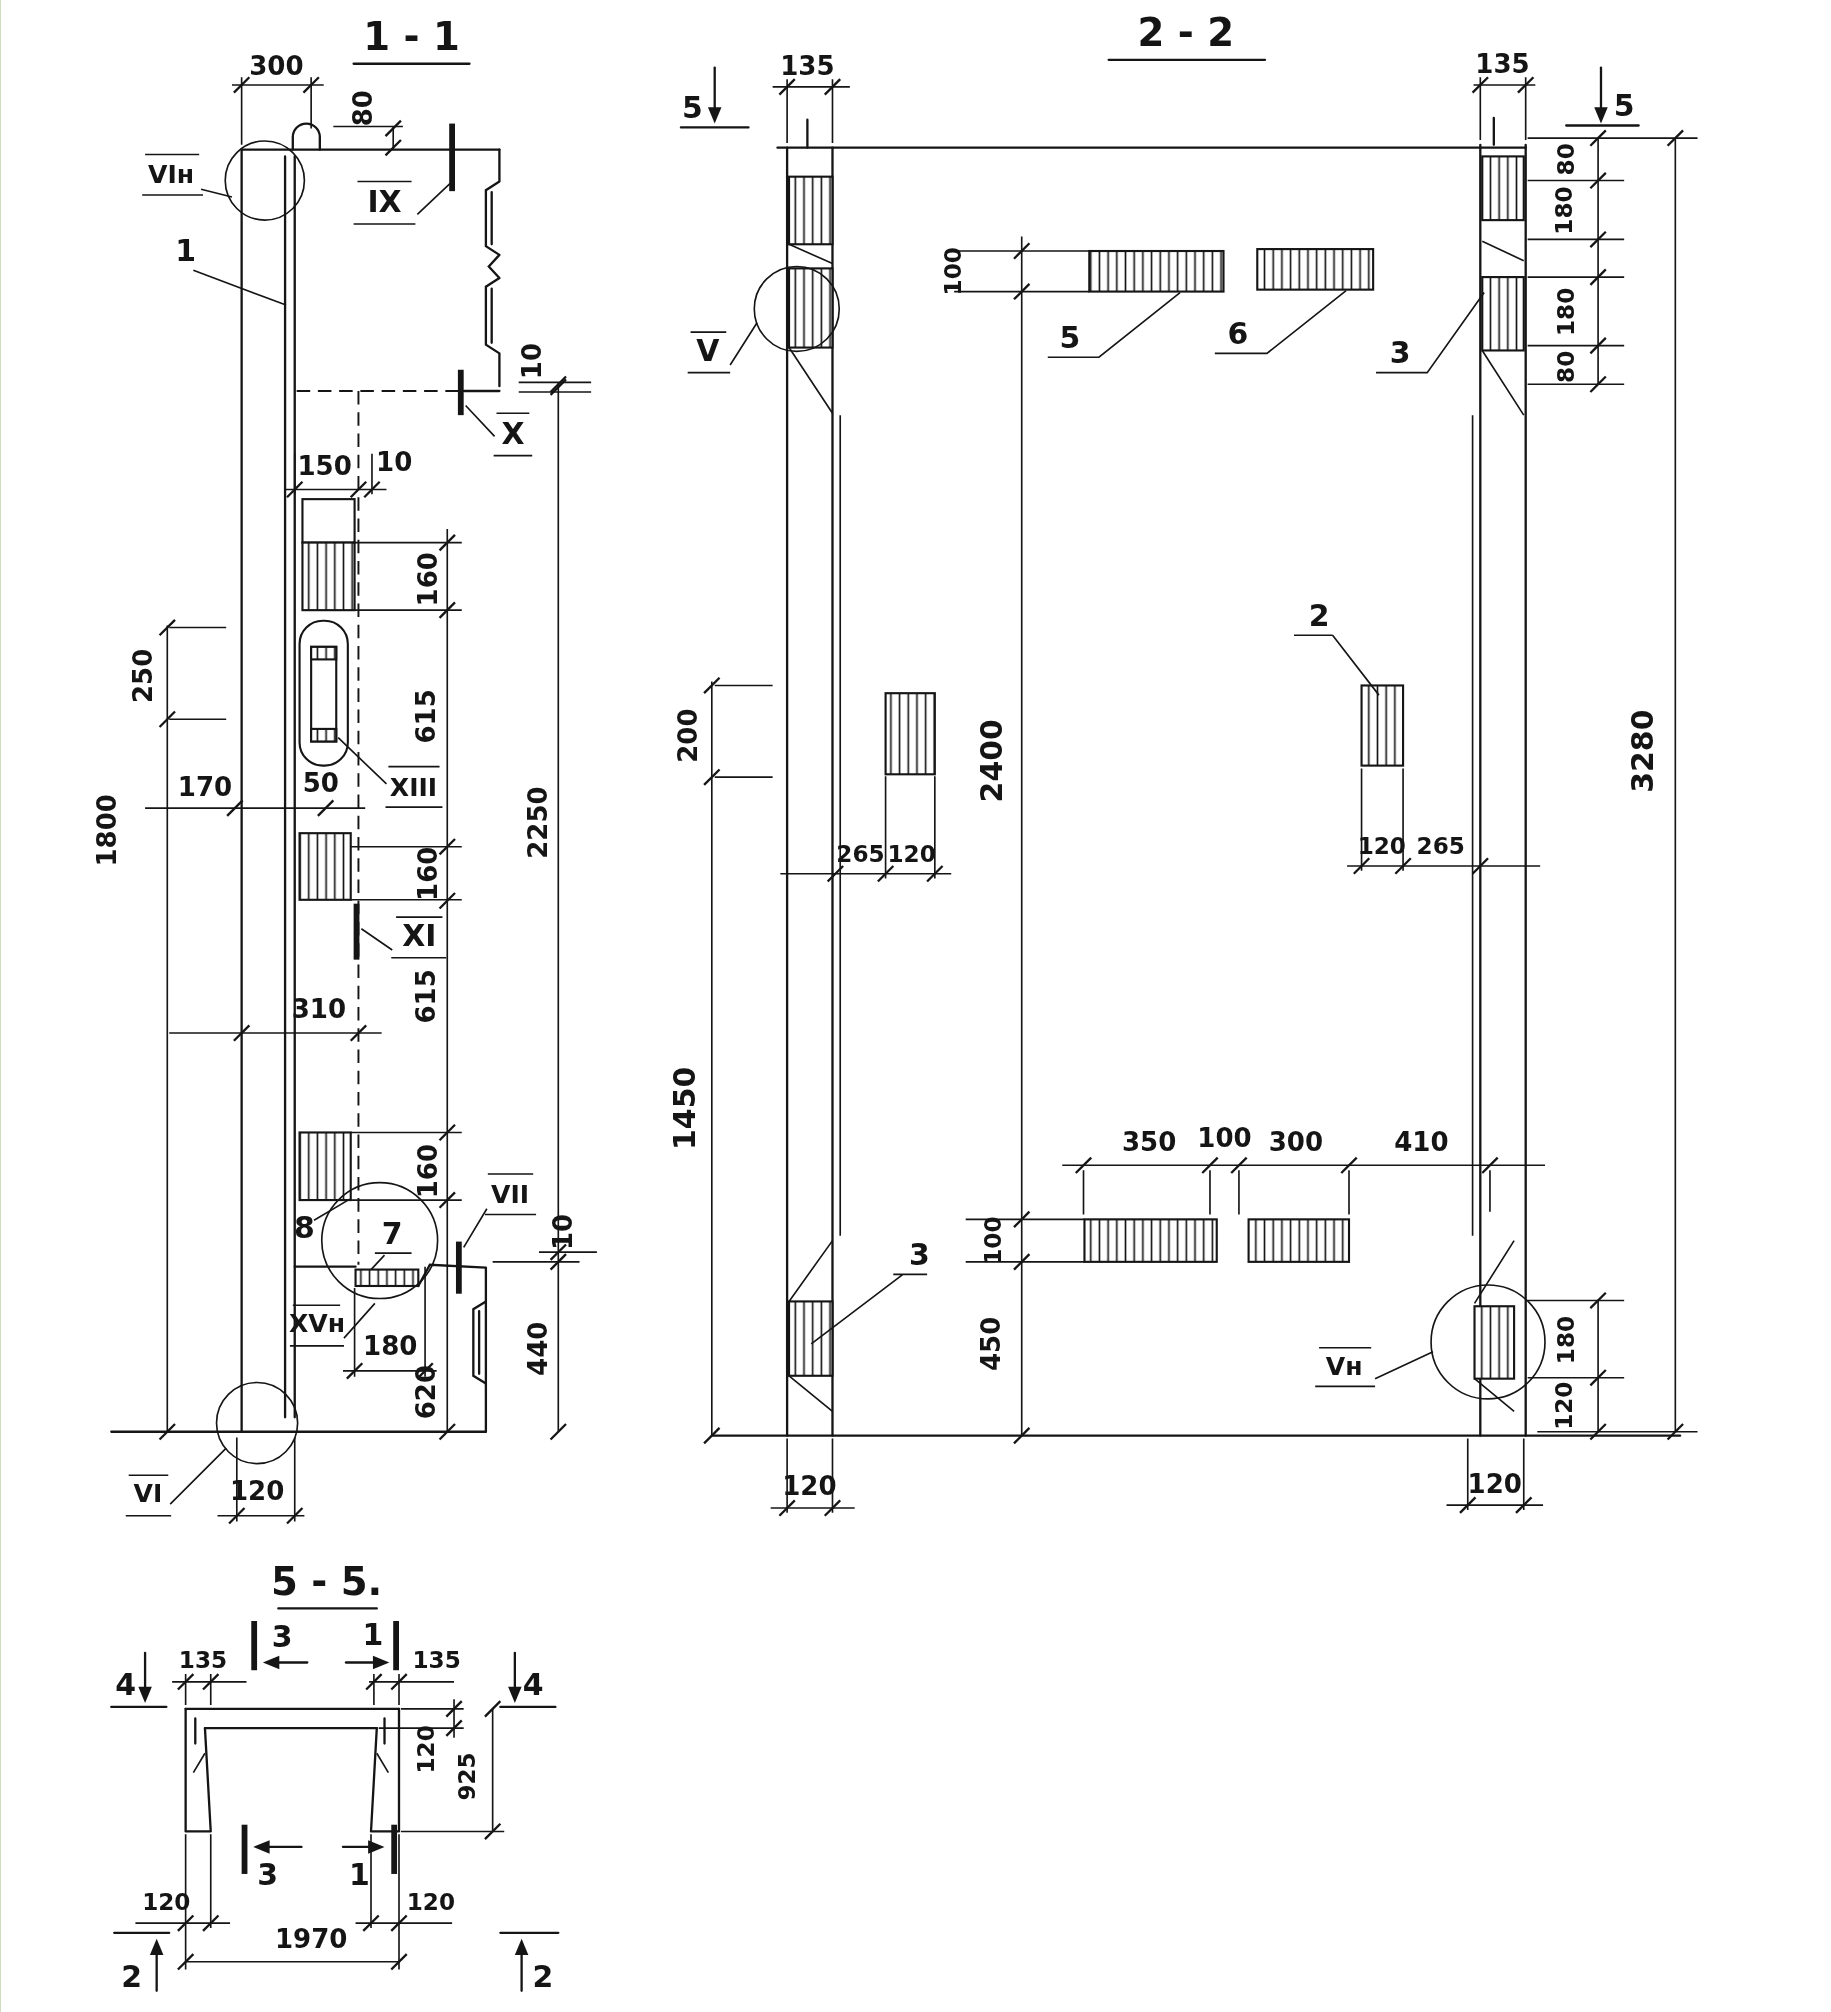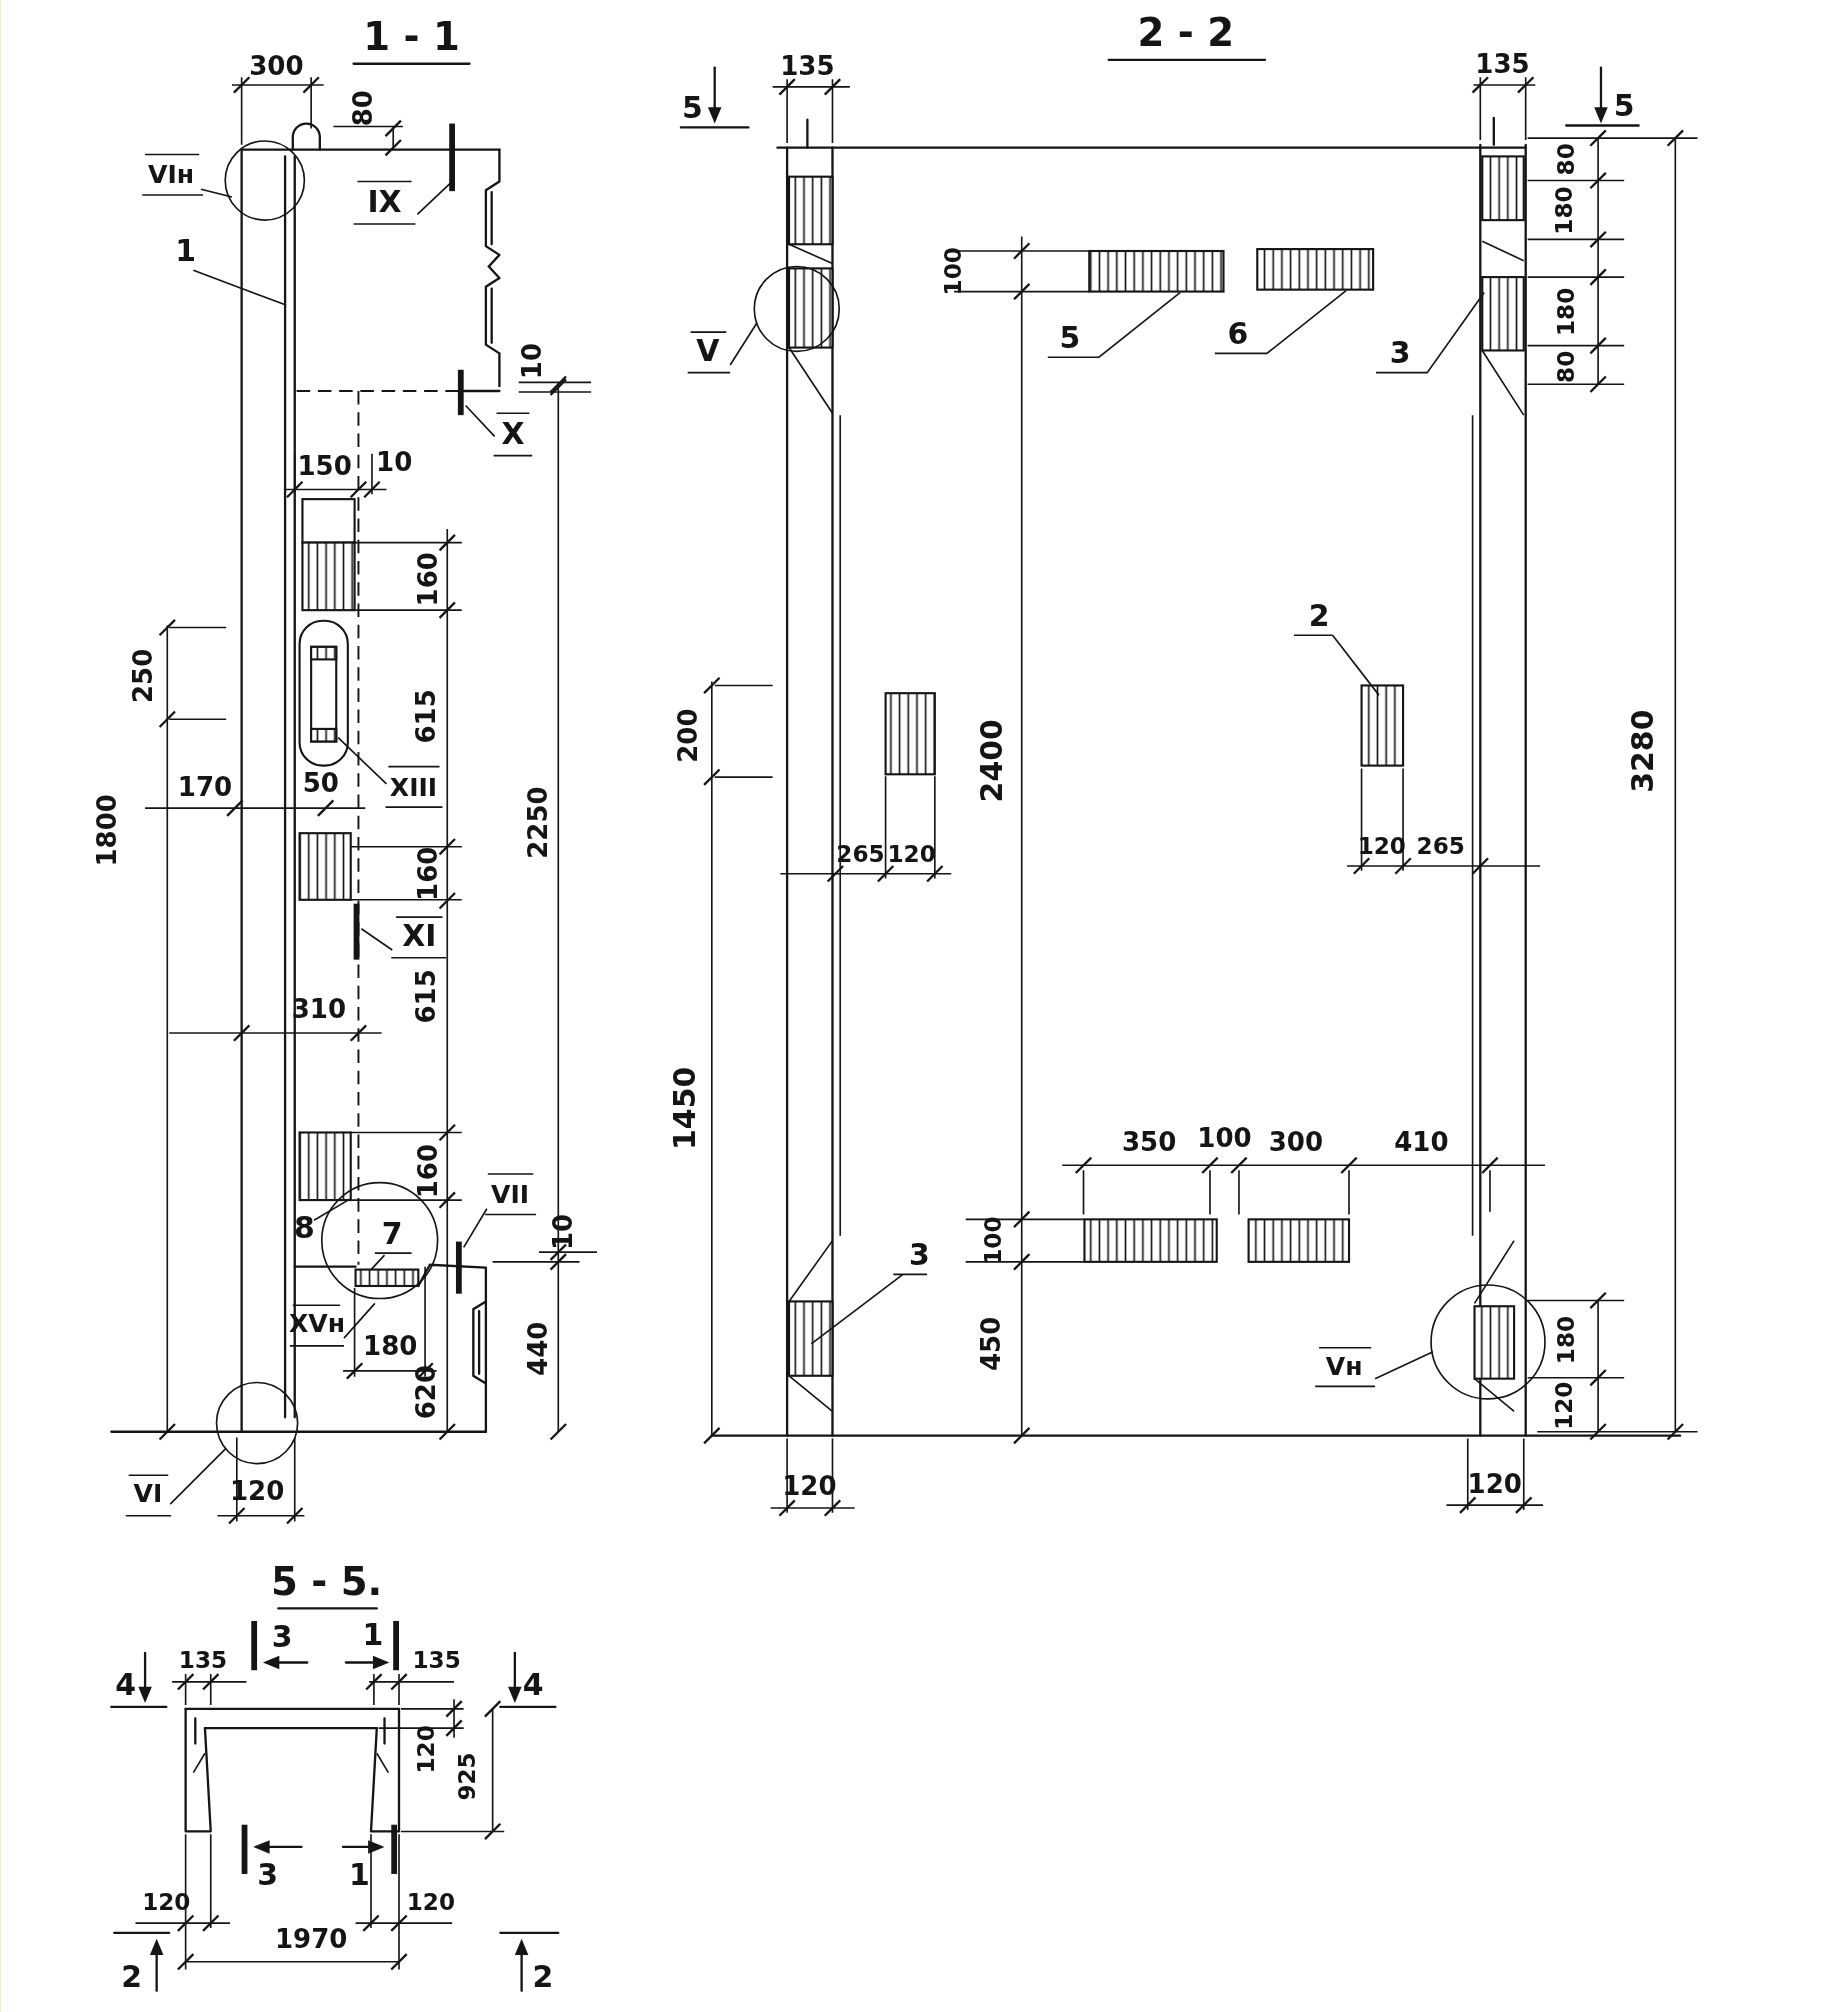--- a/index.html
+++ b/index.html
@@ -1,16 +1,16 @@
 <!DOCTYPE html>
 <html><head>
 <meta charset="utf-8">
 <style>
   html,body{margin:0;padding:0;background:#e8e8e8;}
-  .sheet{width:1468px;height:2012px;background:#eab308;position:relative;}
+  .sheet{width:1468px;height:2012px;background:#4d7c0f;position:relative;}
   svg{display:block}
   svg text{font-family:"DejaVu Sans",sans-serif;fill:#151515;font-weight:bold;}
   .ttl{font-size:40px;}
   .dim{font-size:27px;}
   .dims{font-size:24px;}
   .lbl{font-size:31px;}
   .lbls{font-size:26px;}
   .ln{stroke:#151515;stroke-width:2.4;fill:none;stroke-linecap:round;}
   .thin{stroke:#151515;stroke-width:1.7;fill:none;}
   .dash{stroke:#151515;stroke-width:2;fill:none;stroke-dasharray:14 8;}

